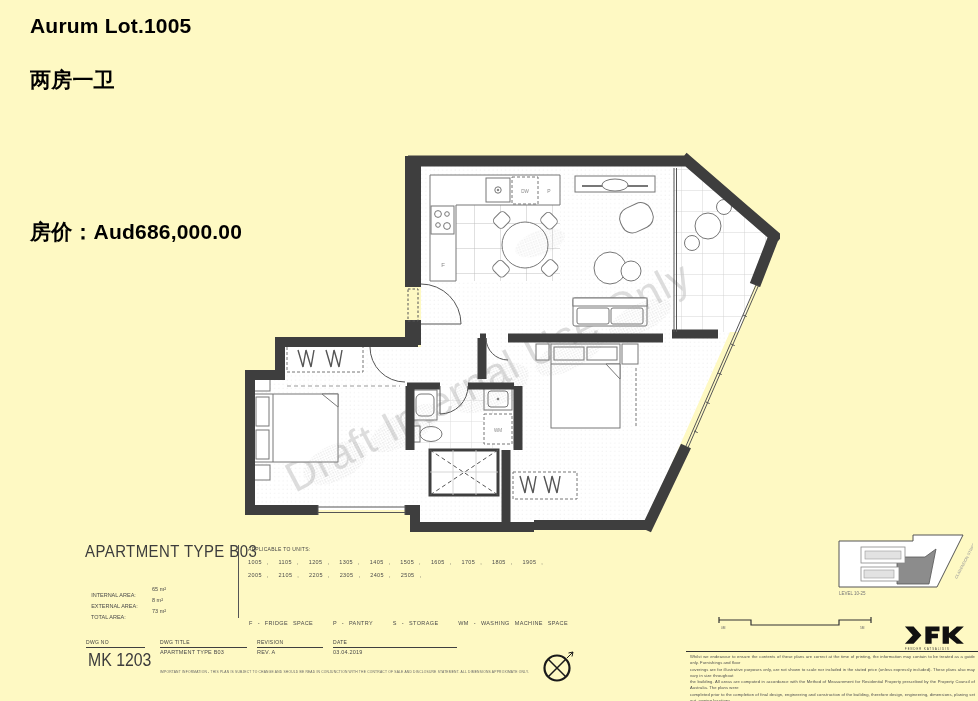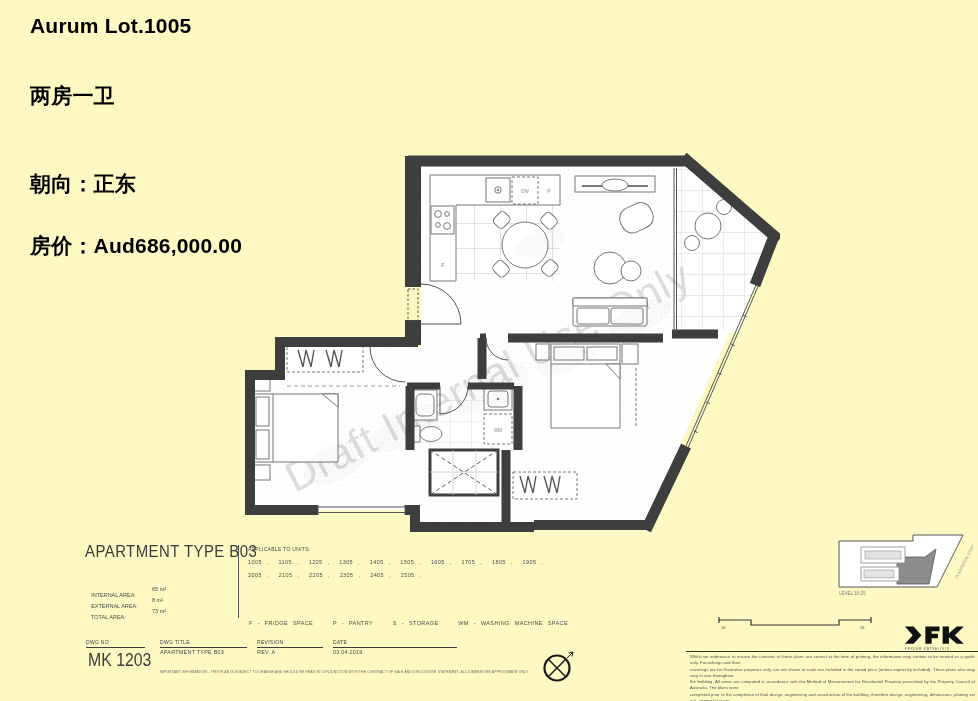--- a/index.html
+++ b/index.html
@@ -20,23 +20,22 @@
   .fineprint{position:absolute;font-size:3.3px;color:#666;letter-spacing:.2px;white-space:pre;}
   .logosub{position:absolute;font-size:2.6px;color:#333;letter-spacing:1.1px;white-space:pre;}
   svg text{font-family:"Liberation Sans","DejaVu Sans",sans-serif;}
 </style>
 </head>
 <body>
 
 <div class="page">
 
   <div class="hdr" style="top:14px">Aurum Lot.1005</div>
-  <div class="hdr" style="top:82px">两房一卫</div>
-  <div class="hdr" style="top:170px">朝向：正东</div>
-  <div class="hdr" style="top:232px">房价：Aud686,000.00</div>
+  <div class="hdr" style="top:66px">两房一卫</div>
+  <div class="hdr" style="top:218px">房价：Aud686,000.00</div>
 
   <svg style="position:absolute;left:240px;top:148px" width="540" height="390" viewBox="0 0 540 390">
     <defs>
       <pattern id="dots" width="4.2" height="4.2" patternUnits="userSpaceOnUse">
         <circle cx="1" cy="1" r="0.5" fill="#d7d7d7"></circle>
       </pattern>
       <pattern id="grain" width="2.6" height="2.6" patternUnits="userSpaceOnUse">
         <circle cx="0.8" cy="0.8" r="0.55" fill="#8f8f8f"></circle>
       </pattern>
       <pattern id="grid20" width="21" height="21" patternUnits="userSpaceOnUse">

